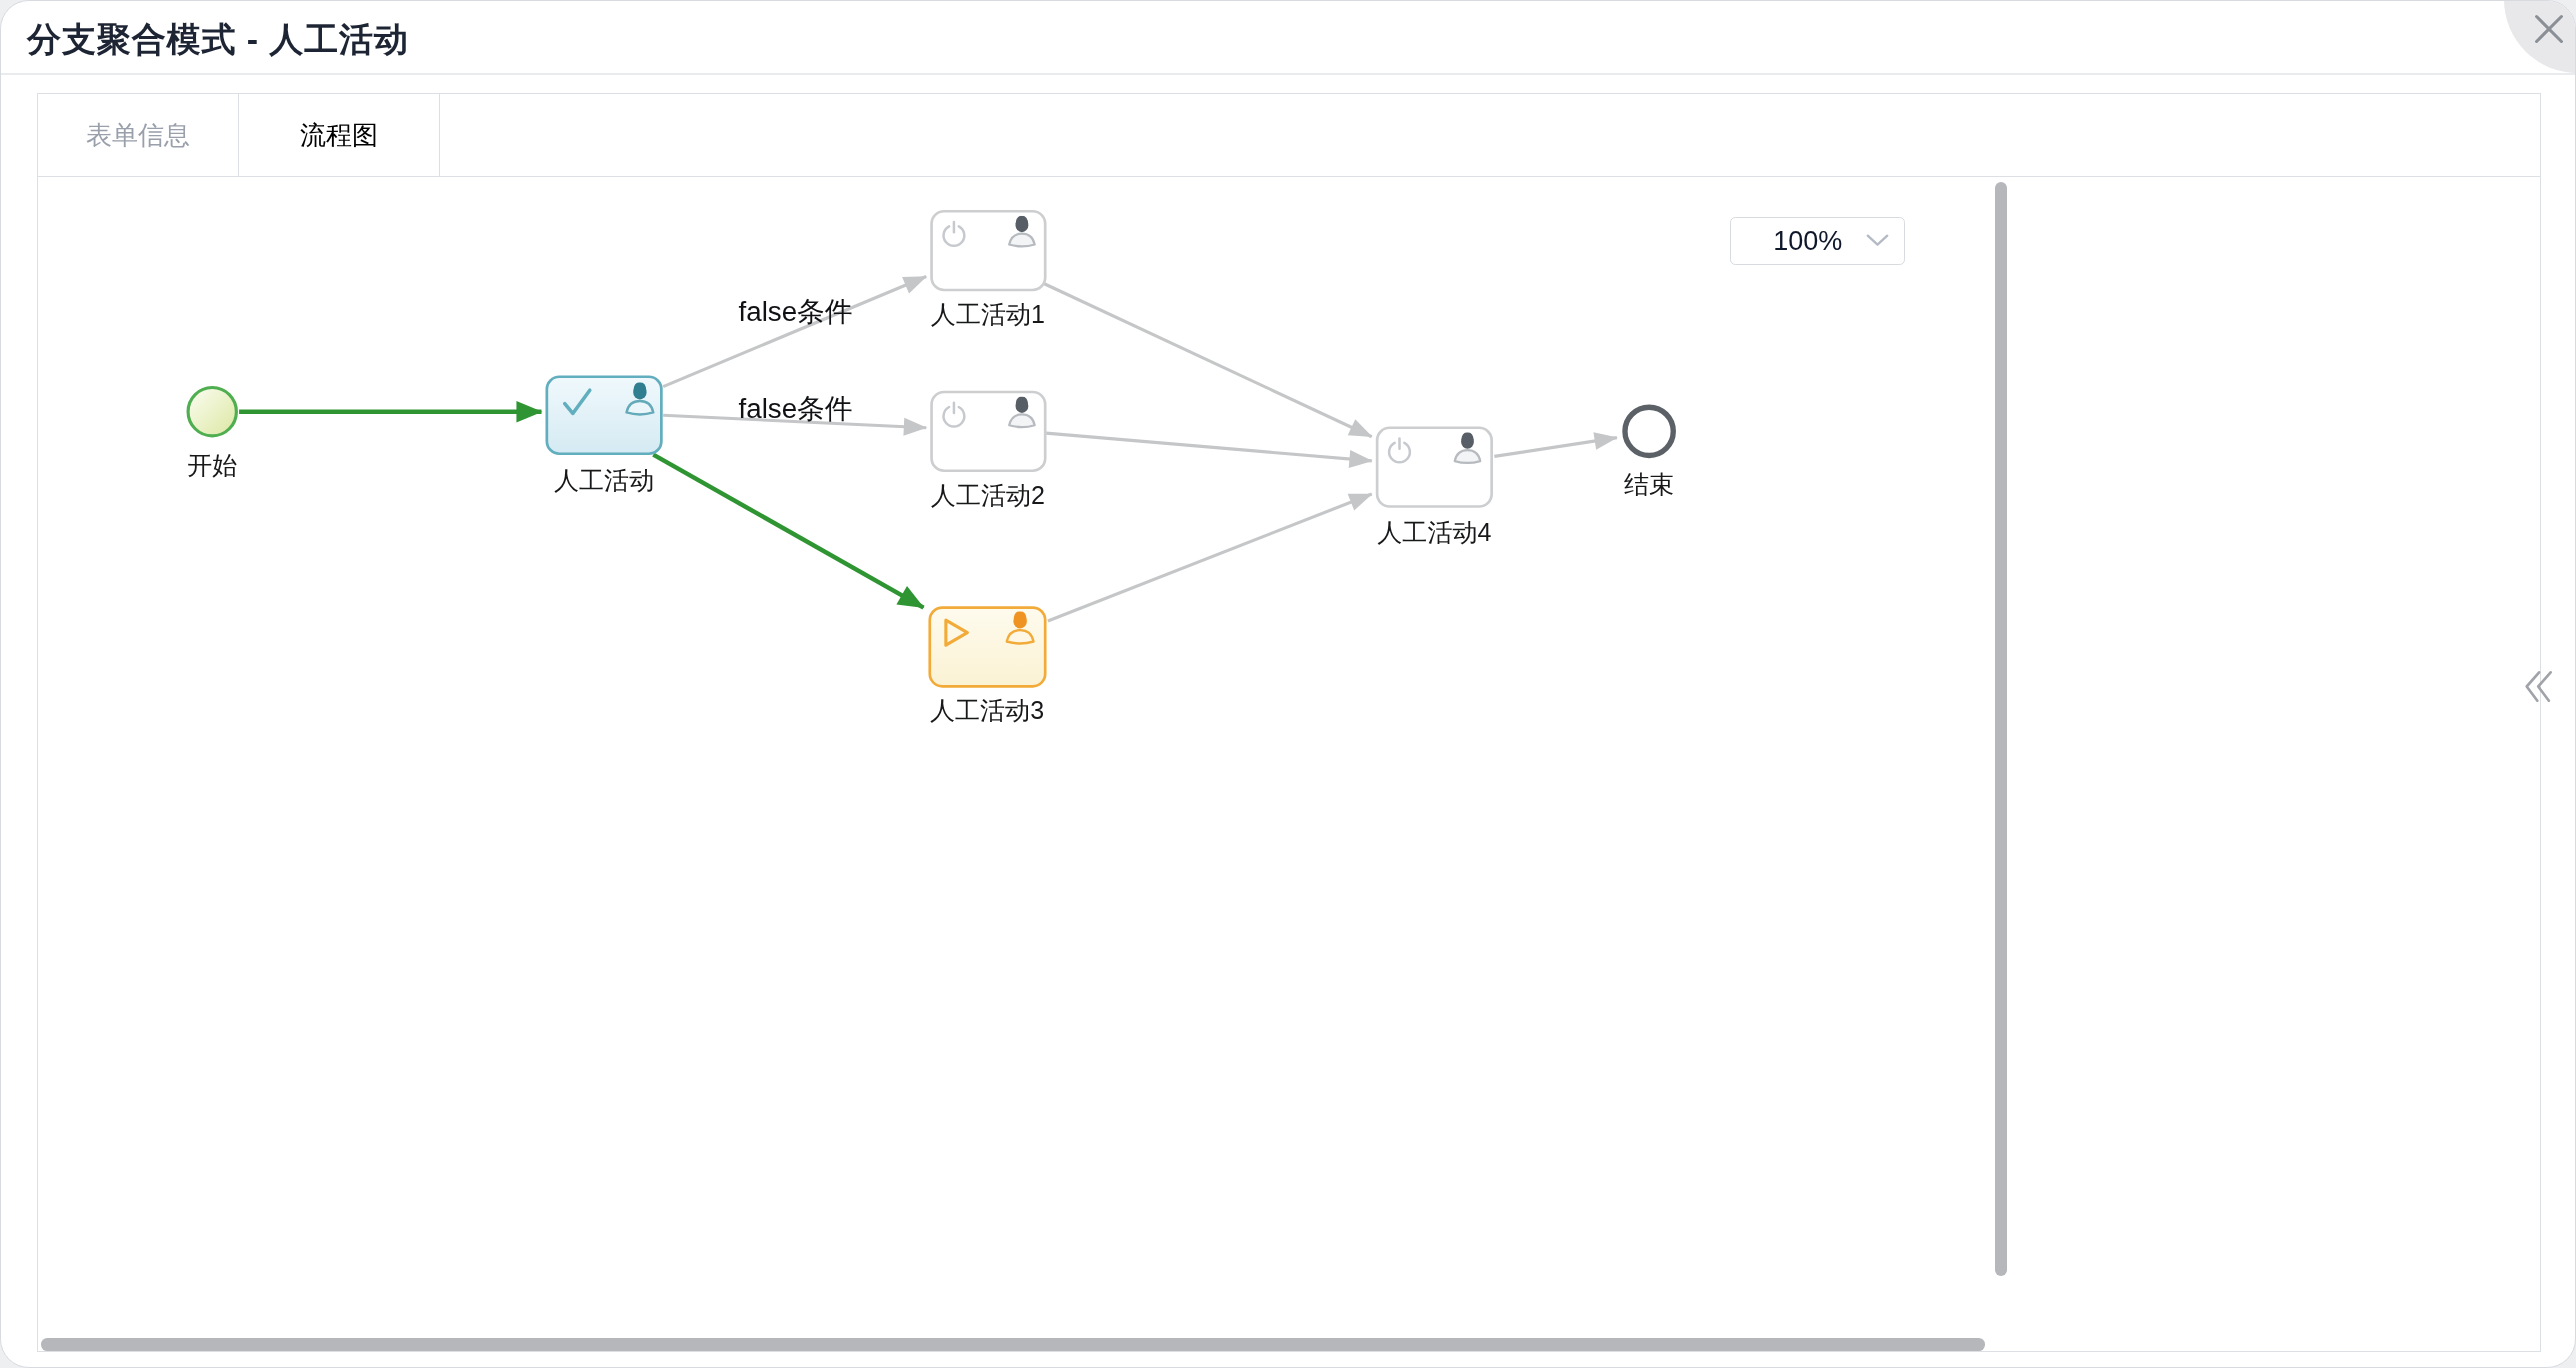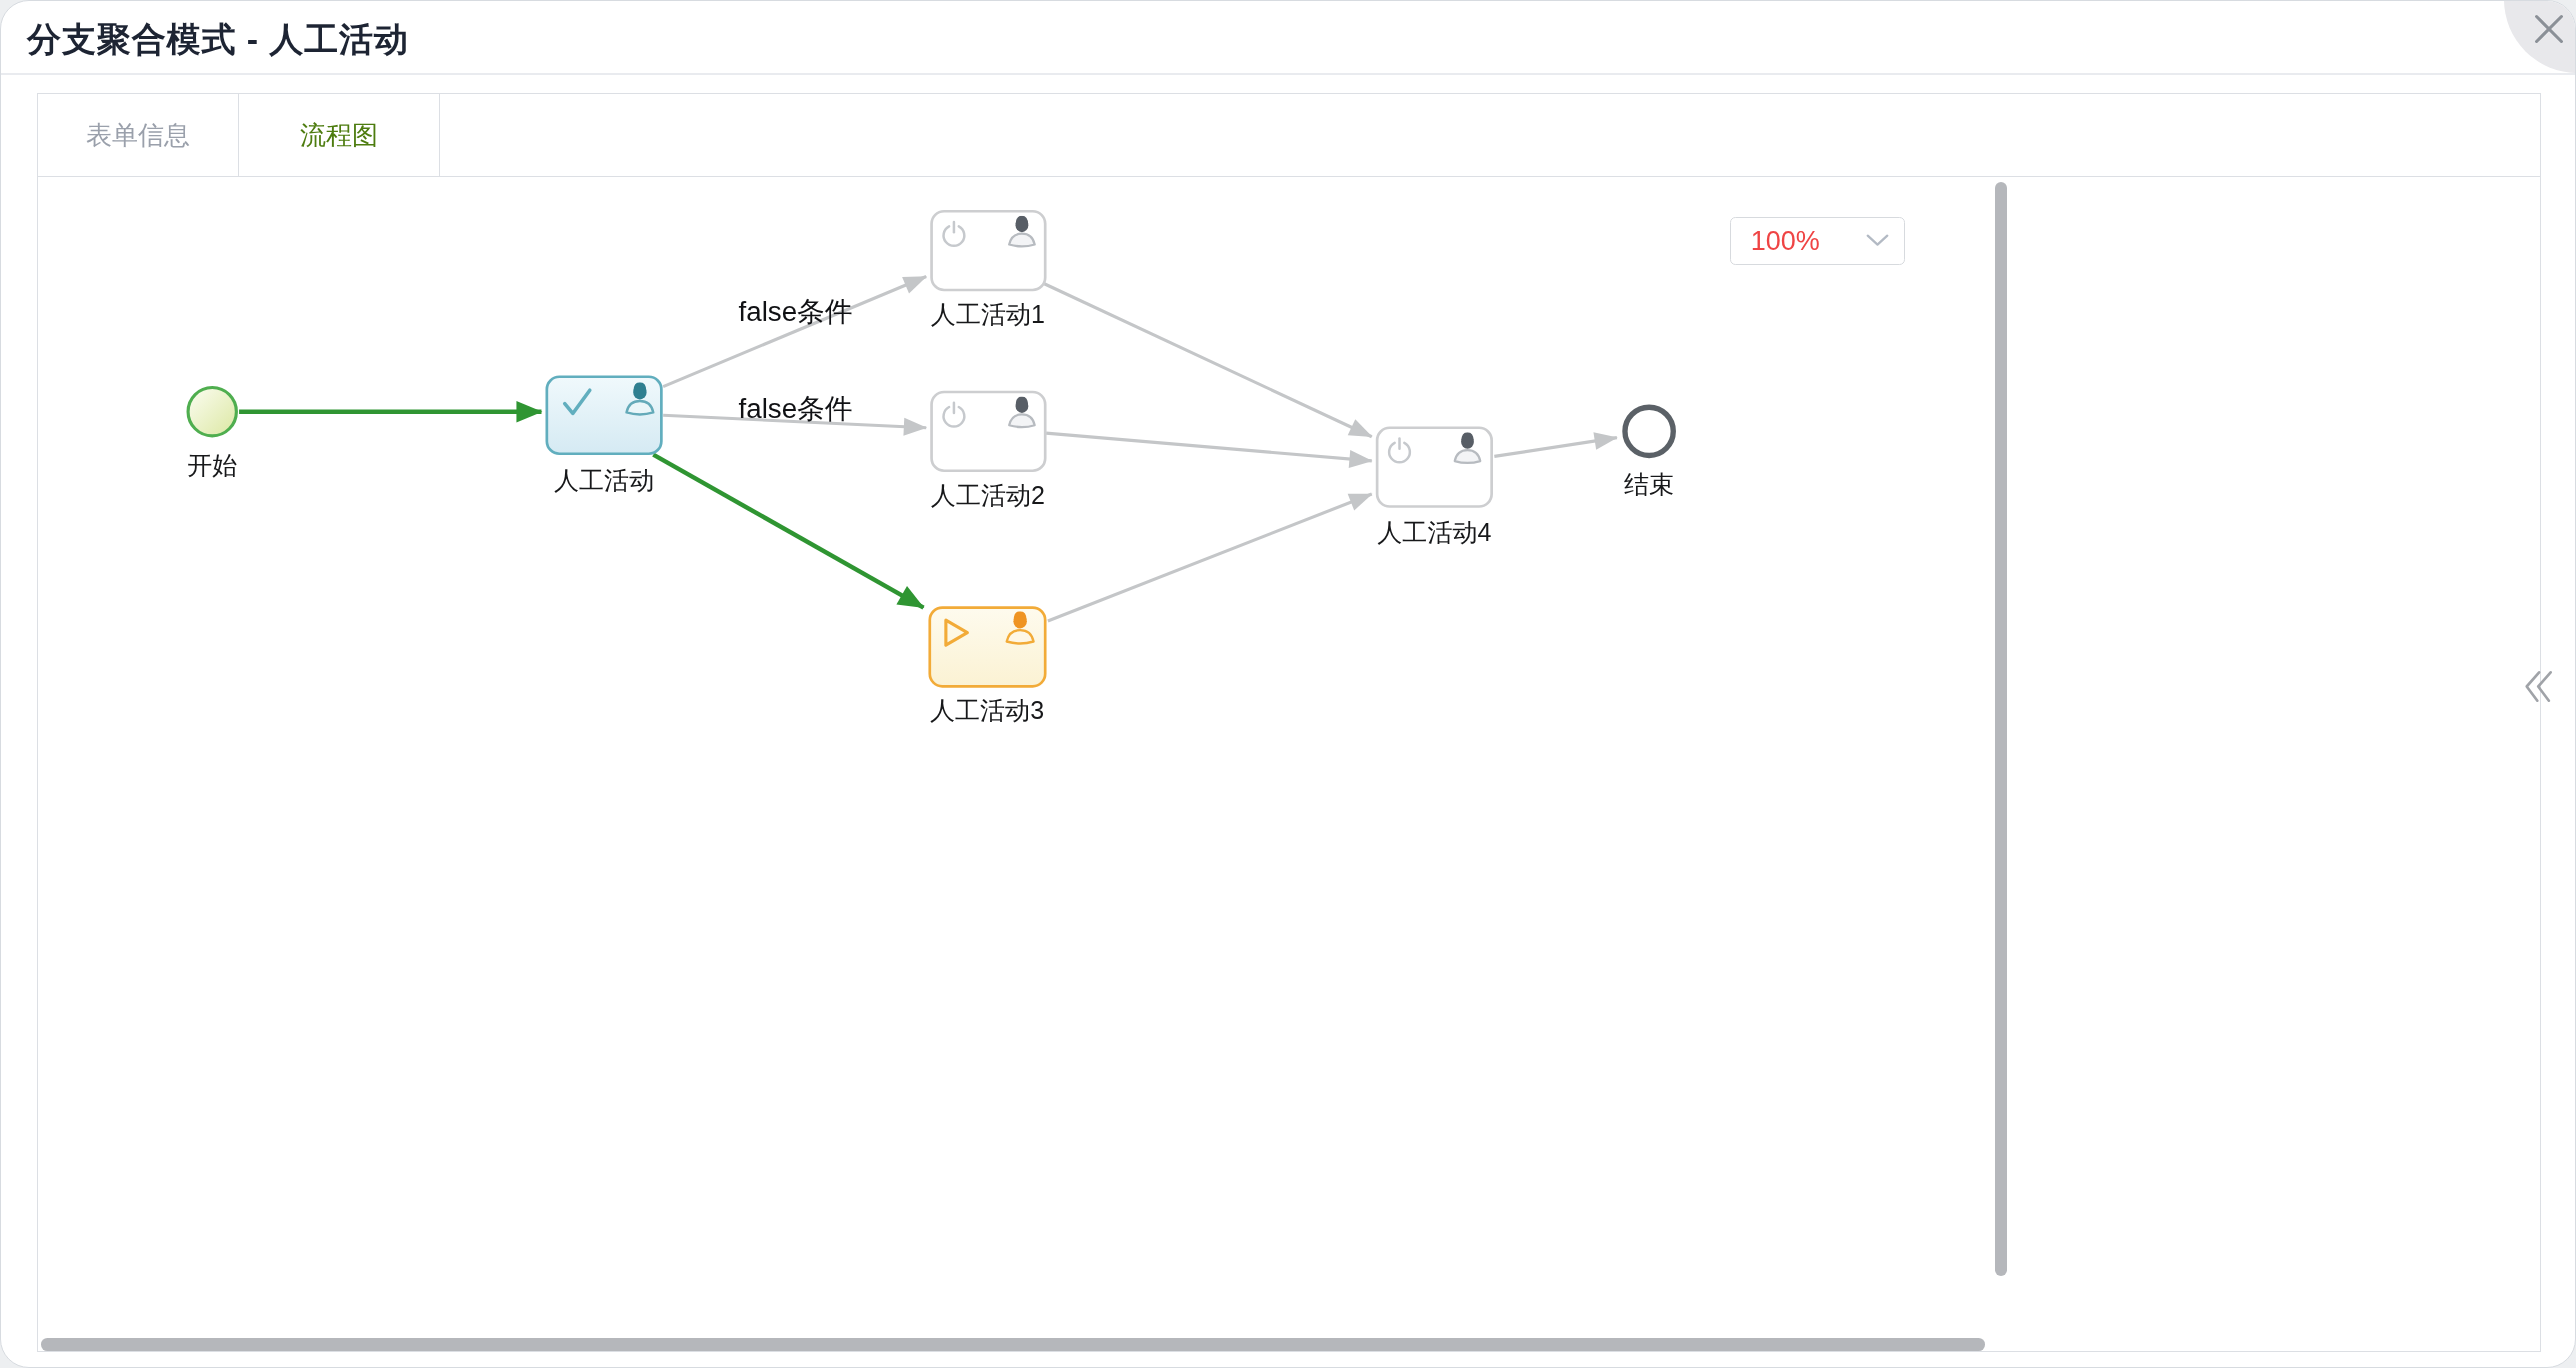--- a/index.html
+++ b/index.html
@@ -15,21 +15,21 @@
   .close-circle { position:absolute; left:2503px; top:-75px; width:147px; height:147px;
                   border-radius:50%; background:#e8e8eb; cursor:pointer; }
   .close-x { position:absolute; left:2532px; top:11.6px; }
 
   
   .tabs { position:absolute; left:36px; top:92px; width:2504px; height:84px;
           border:1.8px solid #dcdfe4; display:flex; background:#fff; }
   .tab { width:201px; height:100%; border-right:1.8px solid #dcdfe4; display:flex;
          align-items:center; justify-content:center; font-size:26px; cursor:pointer; }
   .tab.inactive { color:#9aa0ab; }
-  .tab.active   { color:#4d7c0f; }
+  .tab.active   { color:#000000; }
   .tab-spacer { flex:1; }
 
   
   .panel { position:absolute; left:36px; top:176px; width:2504px; height:1175px;
            border-left:1.8px solid #dcdfe4; border-right:1.8px solid #dcdfe4;
            border-bottom:1.8px solid #dcdfe4; background:#fff; }
 
   .flow-svg { position:absolute; left:0; top:0; width:2576px; height:1368px; pointer-events:none; }
   .flow-svg text { font-family:"Liberation Sans","DejaVu Sans",sans-serif; }
   .node-label { font-size:28px; fill:#17181a; text-anchor:middle; }
@@ -38,21 +38,21 @@
   
   .person-default { --head:#585e66; --bodyf:#f3f4f6; --bodys:#b7bbc0; }
   .person-teal    { --head:#2f7f90; --bodyf:#eaf6f9; --bodys:#64aab9; }
   .person-orange  { --head:#ef9422; --bodyf:#fef7e6; --bodys:#f2ab38; }
   .power-icon-use { color:#c6c9cd; }
 
   
   .zoom-select { position:absolute; left:1729px; top:216px; width:175px; height:48px;
                  border:1.8px solid #d7dade; border-radius:5.4px; background:#fff;
                  display:flex; align-items:center; cursor:pointer; }
-  .zoom-select .value { font-size:27px; color:#ef4444; padding-left:19.7px; flex:1; }
+  .zoom-select .value { font-size:27px; color:#0f172a; padding-left:19.7px; flex:1;text-align:center; }
   .zoom-select svg { margin-right:14.3px; }
 
   
   .v-thumb { position:absolute; left:1994px; top:181px; width:11.6px; height:1094px;
              border-radius:6.3px; background:#b5b7bb; }
   .h-thumb { position:absolute; left:40px; top:1337px; width:1944px; height:12.5px;
              border-radius:6.3px; background:#b5b7bb; }
 
   .collapse-handle { position:absolute; left:2521px; top:666px; width:36px; height:39px; cursor:pointer; }
   .resize-corner { position:absolute; left:2561px; top:1352px; }

